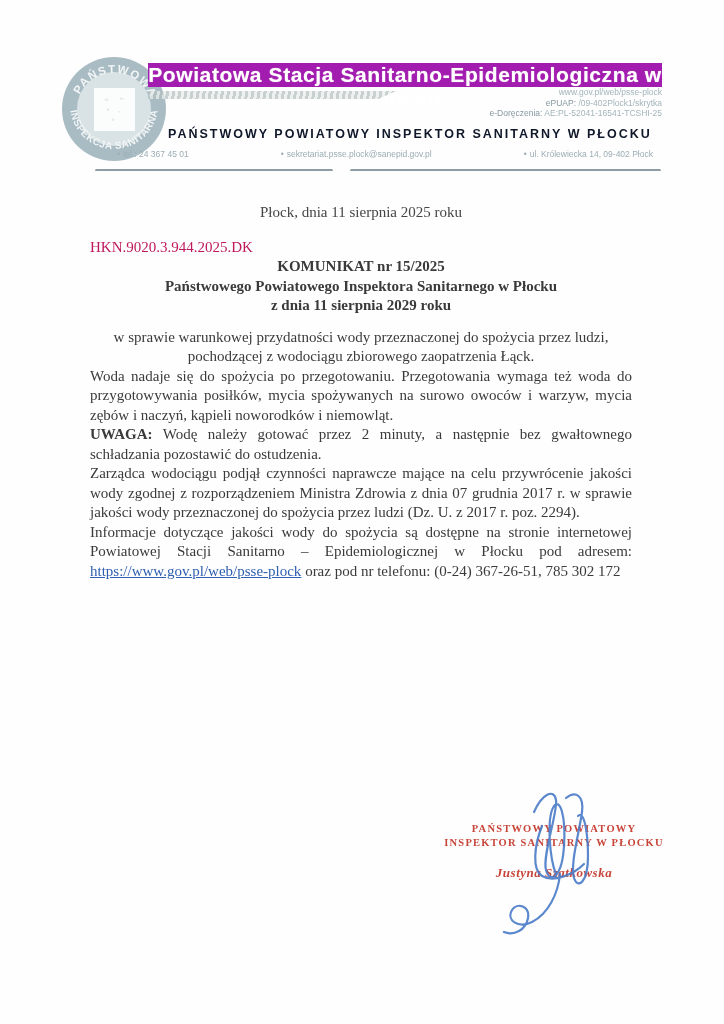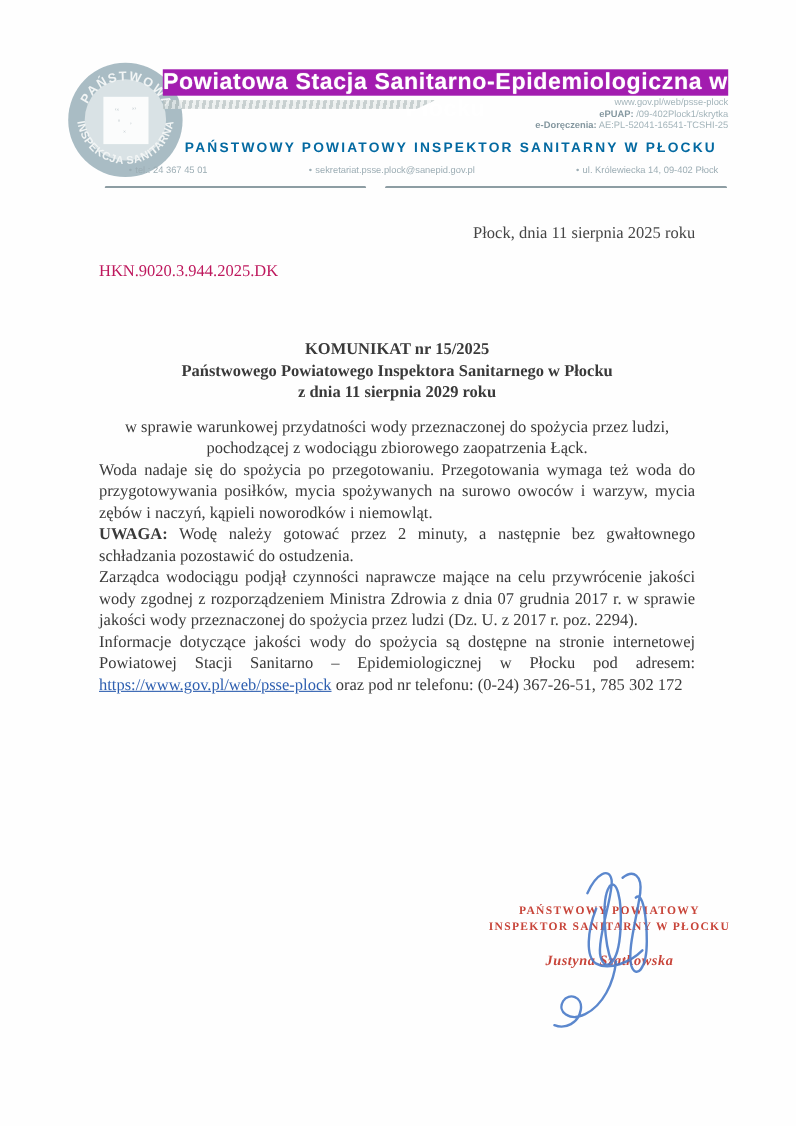--- a/index.html
+++ b/index.html
@@ -21,41 +21,41 @@
     position:absolute;left:148px;top:91px;width:248px;height:8px;
     background:repeating-linear-gradient(100deg,#b6c1c1 0 3px,#e9edec 3px 6px);
     clip-path:polygon(0 0,100% 0,93% 100%,0 100%);
     opacity:.75;
   }
   .hdr-links{
     position:absolute;right:62px;top:87px;text-align:right;
     font-family:"Liberation Sans", sans-serif;font-size:8.5px;line-height:10.5px;
     color:#a3b4ba;
   }
-  .hdr-links b{color:#84979f;font-weight:bold;}
+  .hdr-links b{color:#84979f;font-weight:normal;}
   .watermark{
     position:absolute;left:168px;top:127px;width:500px;
     font-family:"Liberation Sans", sans-serif;font-weight:bold;font-size:12.5px;
-    letter-spacing:2px;color:#0369a1;white-space:nowrap;
+    letter-spacing:2px;color:#0f172a;white-space:nowrap;
   }
   .contacts{
     position:absolute;left:95px;top:149px;width:566px;
     display:flex;justify-content:space-between;padding:0 8px 0 22px;box-sizing:border-box;
     font-family:"Liberation Sans", sans-serif;font-size:8.5px;color:#9cadb4;
   }
   .contacts .bullet{color:#9cadb4;margin-right:3px;}
   .divider{position:absolute;left:95px;top:169px;width:566px;height:3px;display:flex;}
   .divider .seg1{width:42%;border-top:2px solid #8d9da3;border-radius:2px;}
   .divider .gap{width:3%;}
   .divider .seg2{width:55%;border-top:2px solid #8d9da3;border-radius:2px;}
   
   .doc{position:absolute;left:90px;top:203px;width:542px;font-size:15px;line-height:19.5px;}
-  .date-line{text-align:right;color:#454545;}
+  .date-line{text-align:center;color:#454545;}
   .ref{margin-top:15px;color:#be185d;}
-  .title{margin-top:52px;text-align:center;font-weight:bold;color:#3a3a3a;}
+  .title{text-align:center;font-weight:bold;color:#3a3a3a;}
   .subject{margin-top:12px;text-align:center;color:#3a3a3a;}
   p.body-par{margin:0;text-align:justify;color:#3a3a3a;}
   .mt-lg{margin-top:22px;}
   .mt-md{margin-top:10px;}
   .mt-sm{margin-top:7px;}
   .mt-xl{margin-top:17px;}
   .indent{text-indent:38px;}
   .bold{font-weight:bold;}
   a.doc-link{color:#2e5fb0;text-decoration:underline;}
   

